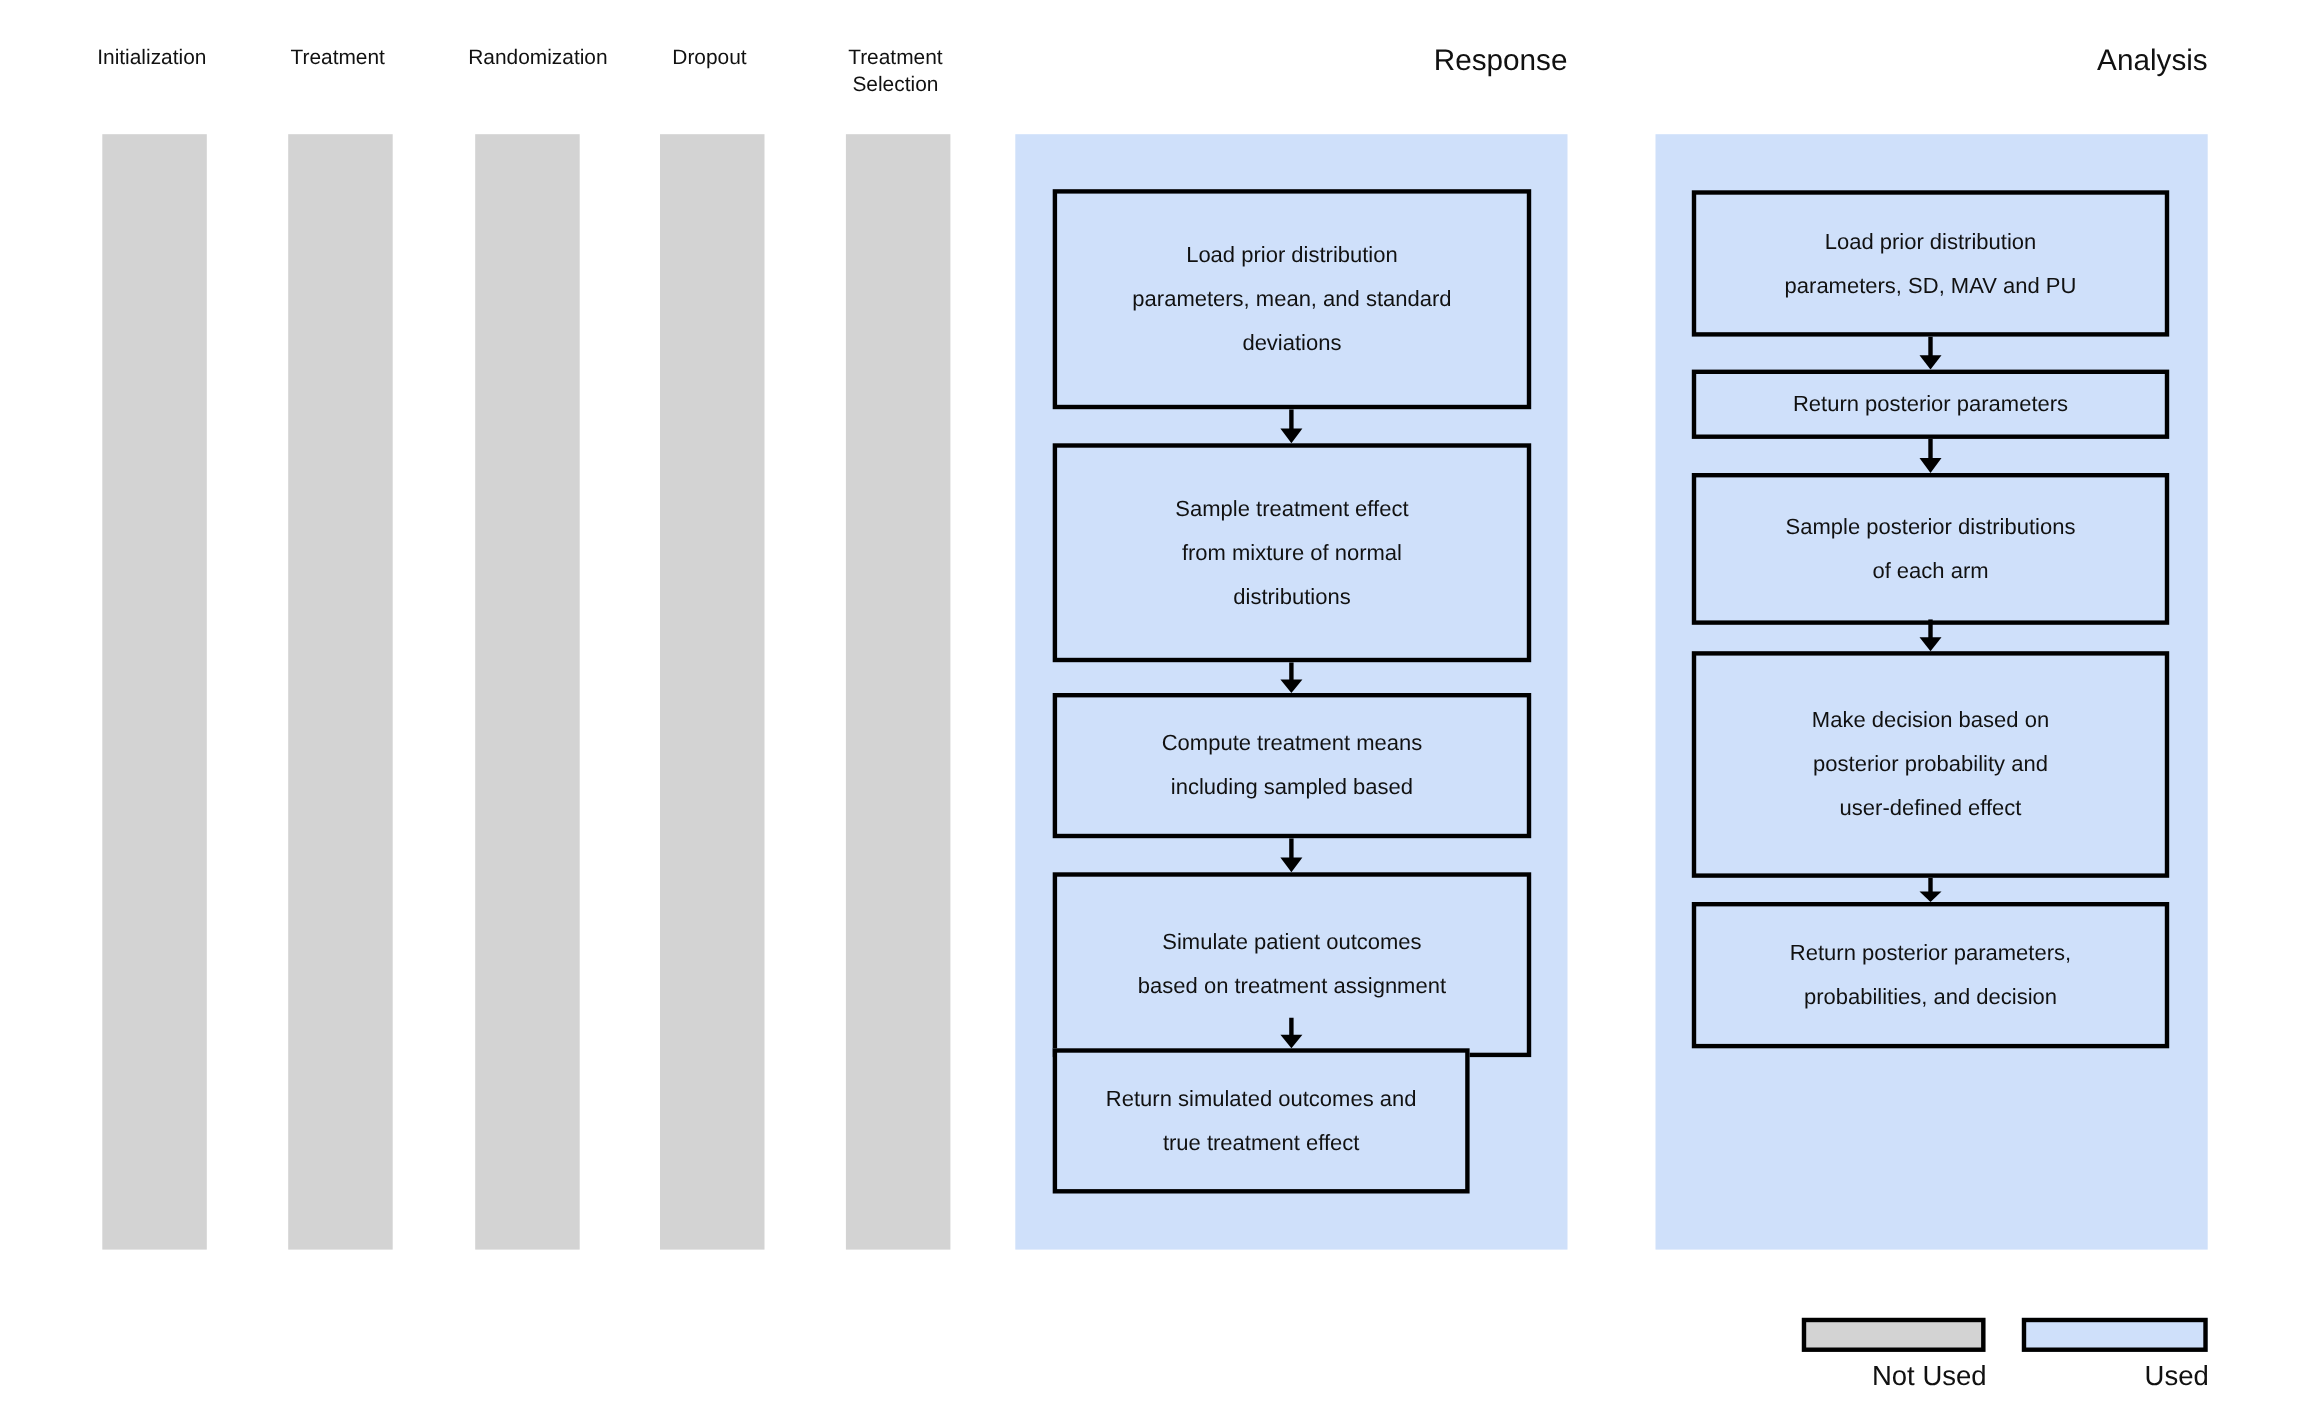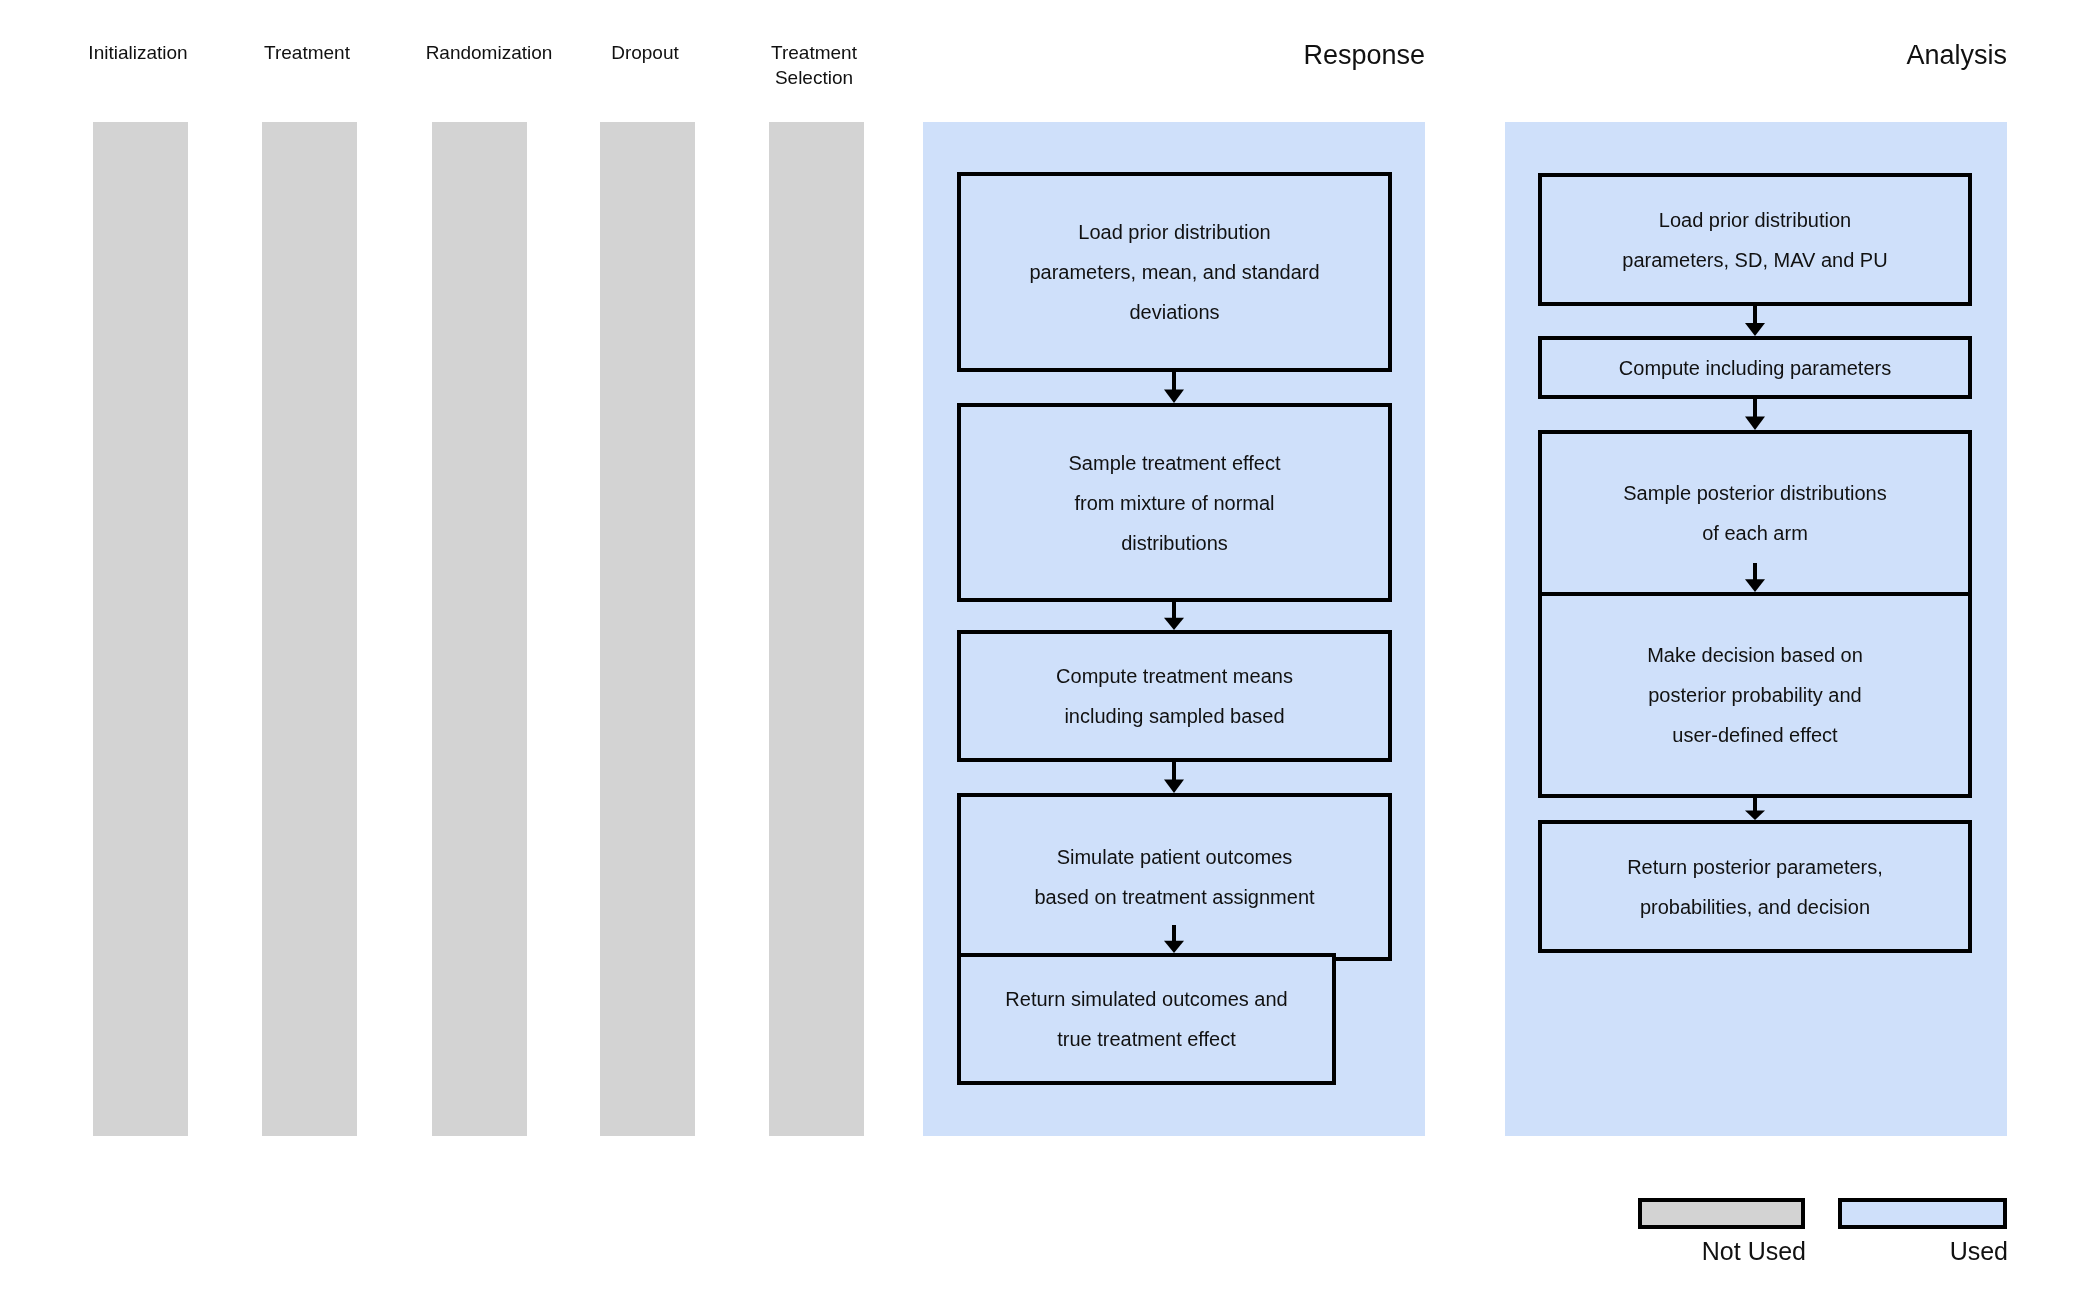--- a/index.html
+++ b/index.html
@@ -139,22 +139,22 @@
   <svg viewBox="0 0 26 32" preserveAspectRatio="none">
       <line x1="13" y1="0" x2="13" y2="20" stroke="#000" stroke-width="4"></line>
       <polygon points="3,18 23,18 13,32" fill="#000"></polygon>
     </svg>
 </div>
 
 <div class="blue-panel" style="left:1505px"></div>
 
 <div class="flow-box" style="left:1538px; top:173px; width:434px; height:133px">Load prior distribution
 parameters, SD, MAV and PU</div>
-<div class="flow-box" style="left:1538px; top:336px; width:434px; height:63px">Compute including parameters</div>
-<div class="flow-box" style="left:1538px; top:430px; width:434px; height:166px">Sample posterior distributions
+<div class="flow-box" style="left:1538px; top:336px; width:434px; height:63px">Return posterior parameters</div>
+<div class="flow-box" style="left:1538px; top:430px; width:434px; height:138px">Sample posterior distributions
 of each arm</div>
 <div class="flow-box" style="left:1538px; top:592px; width:434px; height:206px">Make decision based on
 posterior probability and
 user-defined effect</div>
 <div class="flow-box" style="left:1538px; top:820px; width:434px; height:133px">Return posterior parameters,
 probabilities, and decision</div>
 
 <div class="arrow" style="left:1742px; top:306px; height:30px">
   <svg viewBox="0 0 26 32" preserveAspectRatio="none">
       <line x1="13" y1="0" x2="13" y2="20" stroke="#000" stroke-width="4"></line>

